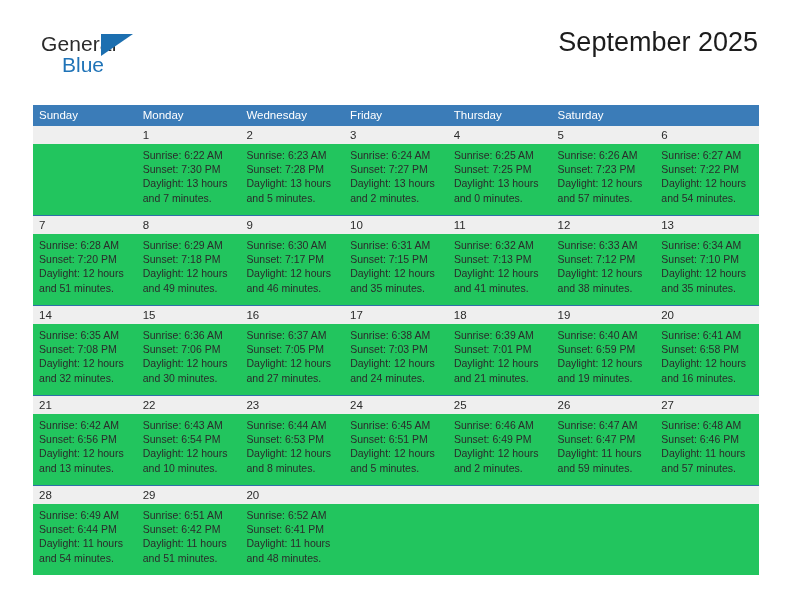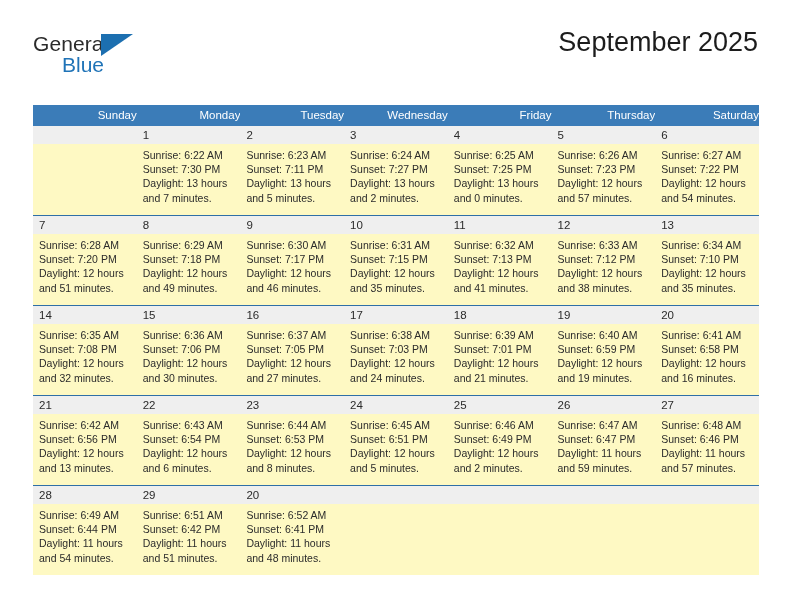--- a/index.html
+++ b/index.html
@@ -34,21 +34,21 @@
 
   .logo {
     position: absolute;
     left: 0;
     top: 6px;
     width: 180px;
     height: 56px;
   }
   .logo-general {
     position: absolute;
-    left: 0;
+    left: 8px;
     top: 0;
     font-size: 21px;
     letter-spacing: 0.1px;
     color: #2b2b2b;
     font-family: "Liberation Sans", sans-serif;
   }
   .logo-blue {
     position: absolute;
     left: 29px;
     top: 21px;
@@ -93,21 +93,20 @@
   .calendar {
     position: absolute;
     left: 33px;
     top: 105px;
     width: 726px;
   }
 
   .cal-row {
     display: flex;
     width: 100%;
-    text-align: right;
   }
 
   .cal-head {
     background: #3b7cb8;
     height: 21px;
   }
   .cal-head .cell {
     color: #ffffff;
     font-size: 11.5px;
     line-height: 21px;
@@ -141,22 +140,23 @@
     font-size: 11.5px;
     line-height: 18px;
     color: #2b2b2b;
     padding-left: 6px;
     box-sizing: border-box;
   }
 
   .bodyrow {
     display: flex;
     width: 100%;
-    background: #fef9c3;
+    background: #22c55e;
     height: 71px;
+    justify-content: flex-end;
   }
   .bodyrow .dcell {
     width: 103.71px;
     flex: 0 0 103.71px;
     padding: 4px 6px 0 6px;
     box-sizing: border-box;
     font-size: 10.5px;
     line-height: 14.2px;
     color: #2b2b2b;
   }
@@ -179,21 +179,20 @@
       <h1 class="cal-title">September 2025</h1>
     </div>
 
   </div>
 
   <div class="calendar">
 
     <div class="cal-row cal-head">
       <div class="cell">Sunday</div>
       <div class="cell">Monday</div>
-      <div class="cell">Tuesday</div>
       <div class="cell">Wednesday</div>
       <div class="cell">Friday</div>
       <div class="cell">Thursday</div>
       <div class="cell">Saturday</div>
     </div>
 
     <div id="weeks-host">
         <div class="week first">
           <div class="daterow">
             <div class="daynum"></div>
@@ -207,21 +206,21 @@
           <div class="bodyrow">
             <div class="dcell"></div>
             <div class="dcell">
               <div class="ln">Sunrise: 6:22 AM</div>
               <div class="ln">Sunset: 7:30 PM</div>
               <div class="ln">Daylight: 13 hours</div>
               <div class="ln">and 7 minutes.</div>
             </div>
             <div class="dcell">
               <div class="ln">Sunrise: 6:23 AM</div>
-              <div class="ln">Sunset: 7:11 PM</div>
+              <div class="ln">Sunset: 7:28 PM</div>
               <div class="ln">Daylight: 13 hours</div>
               <div class="ln">and 5 minutes.</div>
             </div>
             <div class="dcell">
               <div class="ln">Sunrise: 6:24 AM</div>
               <div class="ln">Sunset: 7:27 PM</div>
               <div class="ln">Daylight: 13 hours</div>
               <div class="ln">and 2 minutes.</div>
             </div>
             <div class="dcell">
@@ -368,21 +367,21 @@
             <div class="dcell">
               <div class="ln">Sunrise: 6:42 AM</div>
               <div class="ln">Sunset: 6:56 PM</div>
               <div class="ln">Daylight: 12 hours</div>
               <div class="ln">and 13 minutes.</div>
             </div>
             <div class="dcell">
               <div class="ln">Sunrise: 6:43 AM</div>
               <div class="ln">Sunset: 6:54 PM</div>
               <div class="ln">Daylight: 12 hours</div>
-              <div class="ln">and 6 minutes.</div>
+              <div class="ln">and 10 minutes.</div>
             </div>
             <div class="dcell">
               <div class="ln">Sunrise: 6:44 AM</div>
               <div class="ln">Sunset: 6:53 PM</div>
               <div class="ln">Daylight: 12 hours</div>
               <div class="ln">and 8 minutes.</div>
             </div>
             <div class="dcell">
               <div class="ln">Sunrise: 6:45 AM</div>
               <div class="ln">Sunset: 6:51 PM</div>

